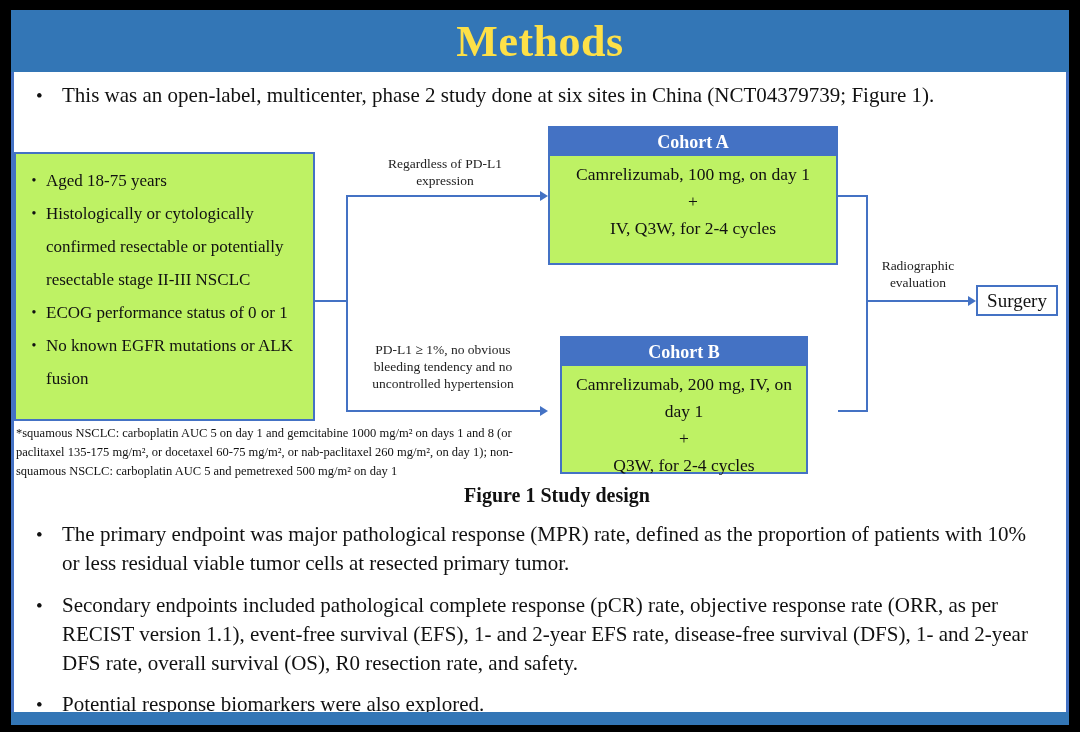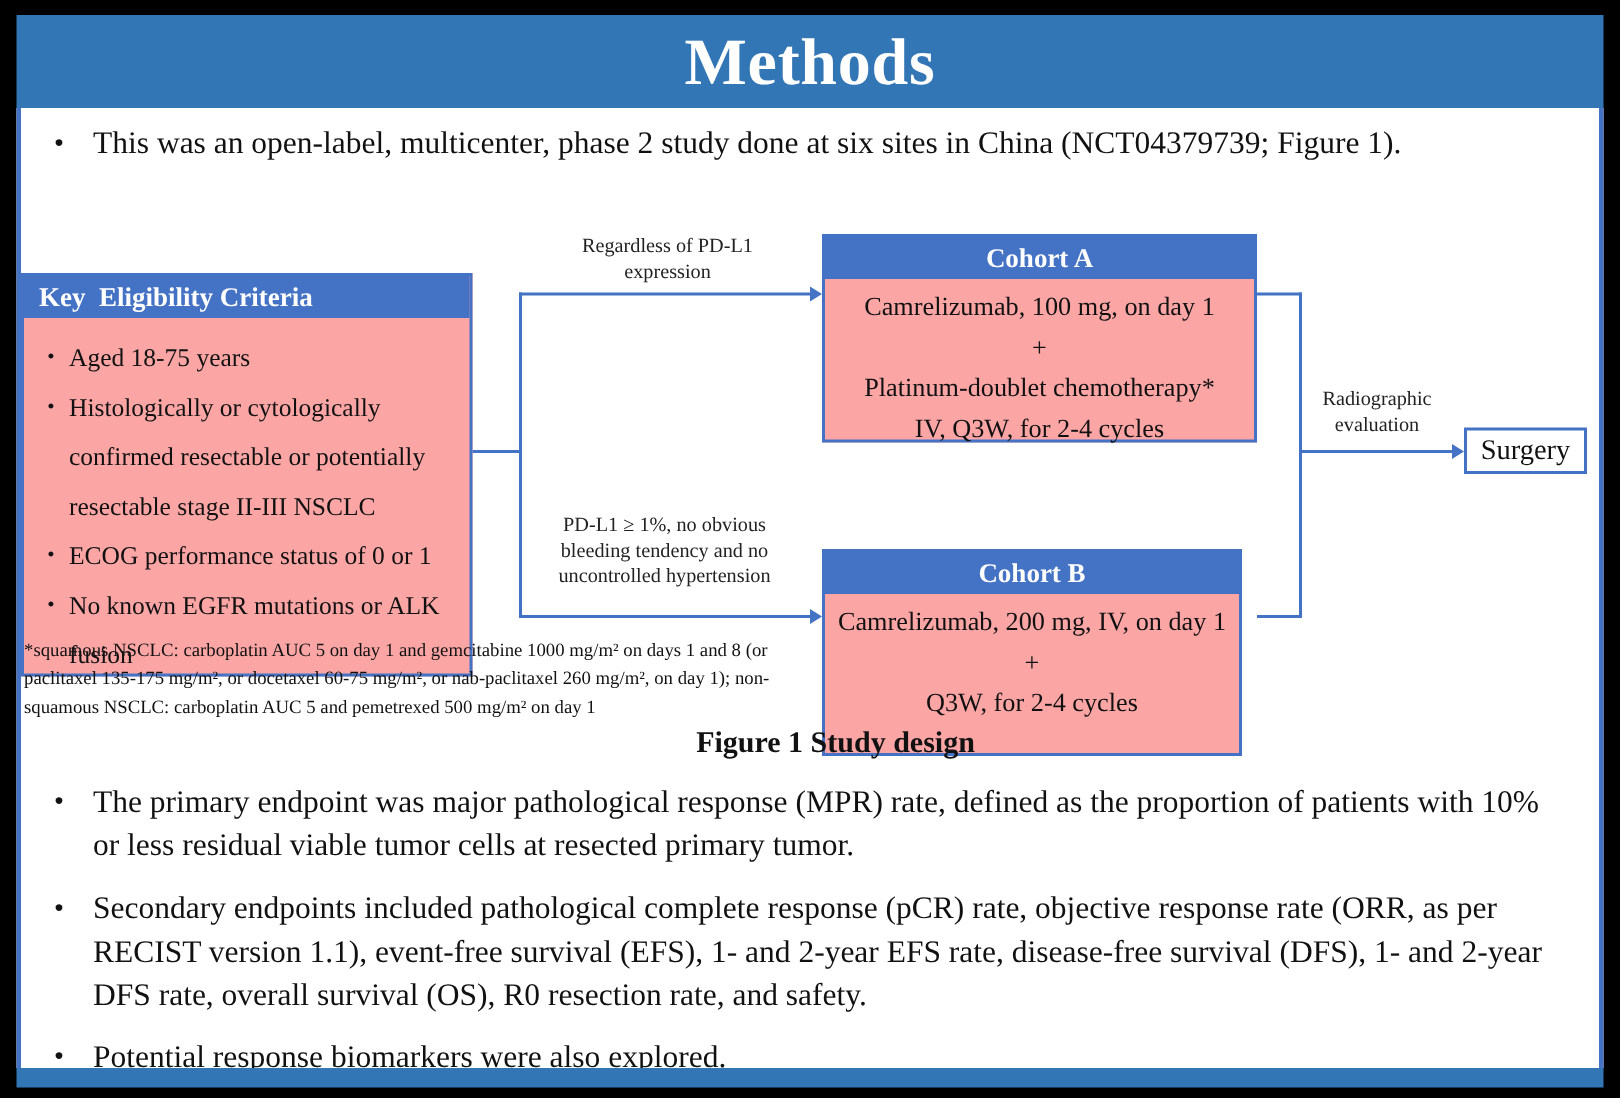--- a/index.html
+++ b/index.html
@@ -8,38 +8,38 @@
     font-family:"Liberation Serif","DejaVu Serif",serif;
     position:relative;overflow:hidden;color:#111;
   }
   .stage{position:absolute;left:0;top:0;width:1080px;height:732px;}
 
   .header-bar{
     position:absolute;left:11px;top:10px;width:1058px;height:62px;
     background:#3376B6;display:flex;align-items:center;justify-content:center;
   }
   .slide-title{
-    color:#ffffff;font-size:44px;font-weight:bold;letter-spacing:.5px;
+    color:#fde047;font-size:44px;font-weight:bold;letter-spacing:.5px;
   }
   .white-area{
     position:absolute;left:11px;top:72px;width:1058px;height:640px;
     background:#fff;box-sizing:border-box;
     border-left:3px solid #4472C4;border-right:3px solid #4472C4;
   }
   .bottom-bar{
     position:absolute;left:11px;top:712px;width:1058px;height:13px;
     background:#3376B6;
   }
 
   .bullet-row{position:absolute;display:flex;font-size:21px;line-height:29px;}
   .bullet-marker{width:26px;flex:0 0 26px;font-size:19px;}
   .bullet-text{flex:1;}
 
   
-  .fig-box{position:absolute;box-sizing:border-box;border:2px solid #4472C4;background:#fca5a5;margin-top:30px;}
+  .fig-box{position:absolute;box-sizing:border-box;border:2px solid #4472C4;background:#bef264;}
   .fig-box .box-header{
     background:#4472C4;color:#fff;font-weight:bold;font-size:18px;
     height:28px;line-height:28px;box-sizing:border-box;white-space:pre;
   }
   .hdr-left{text-align:left;padding-left:10px;}
   .hdr-center{text-align:center;}
 
   .elig-body{padding:10px 4px 0 6px;}
   .elig-item{display:flex;font-size:17px;line-height:33px;}
   .elig-marker{width:24px;flex:0 0 24px;text-align:center;font-size:14px;}
@@ -85,21 +85,20 @@
   </div>
 
   <div class="white-area"></div>
 
   <div class="bullet-row" style="left:36px;top:81px;width:1008px;">
     <div class="bullet-marker">•</div>
     <div class="bullet-text">This was an open-label, multicenter, phase 2 study done at six sites in China (NCT04379739; Figure 1).</div>
   </div>
 
   <div class="fig-box" style="left:14px;top:152px;width:301px;height:269px;">
-    <div class="box-header hdr-left">Key  Eligibility Criteria</div>
     <div class="elig-body">
       <div class="elig-item">
         <div class="elig-marker">•</div>
         <div class="elig-text">Aged 18-75 years</div>
       </div>
       <div class="elig-item">
         <div class="elig-marker">•</div>
         <div class="elig-text">Histologically or cytologically confirmed resectable or potentially resectable stage II-III  NSCLC</div>
       </div>
       <div class="elig-item">
@@ -111,26 +110,25 @@
         <div class="elig-text">No known EGFR mutations or ALK fusion</div>
       </div>
     </div>
   </div>
 
   <div class="fig-box" style="left:548px;top:126px;width:290px;height:139px;">
     <div class="box-header hdr-center">Cohort A</div>
     <div class="cohort-body">
       <div>Camrelizumab, 100 mg, on day 1</div>
       <div>+</div>
-      <div>Platinum-doublet chemotherapy*</div>
       <div>IV, Q3W, for 2-4 cycles</div>
     </div>
   </div>
 
-  <div class="fig-box" style="left:548px;top:336px;width:280px;height:138px;">
+  <div class="fig-box" style="left:560px;top:336px;width:248px;height:138px;">
     <div class="box-header hdr-center">Cohort B</div>
     <div class="cohort-body">
       <div>Camrelizumab, 200 mg, IV, on day 1</div>
       <div>+</div>
       <div>Q3W, for 2-4 cycles</div>
     </div>
   </div>
 
   <div class="hline" style="left:315px;top:300px;width:33px;"></div>
   <div class="vline" style="left:346px;top:195px;height:217px;"></div>

